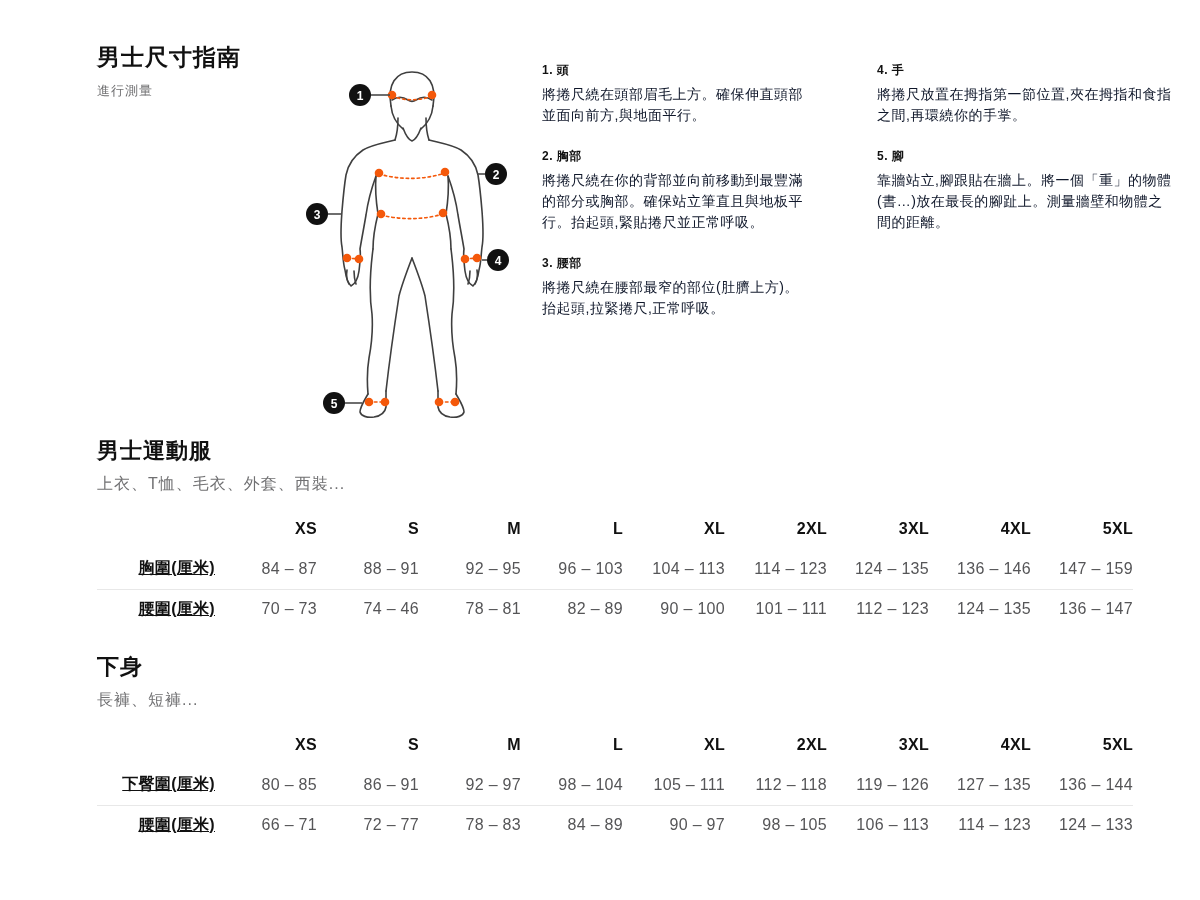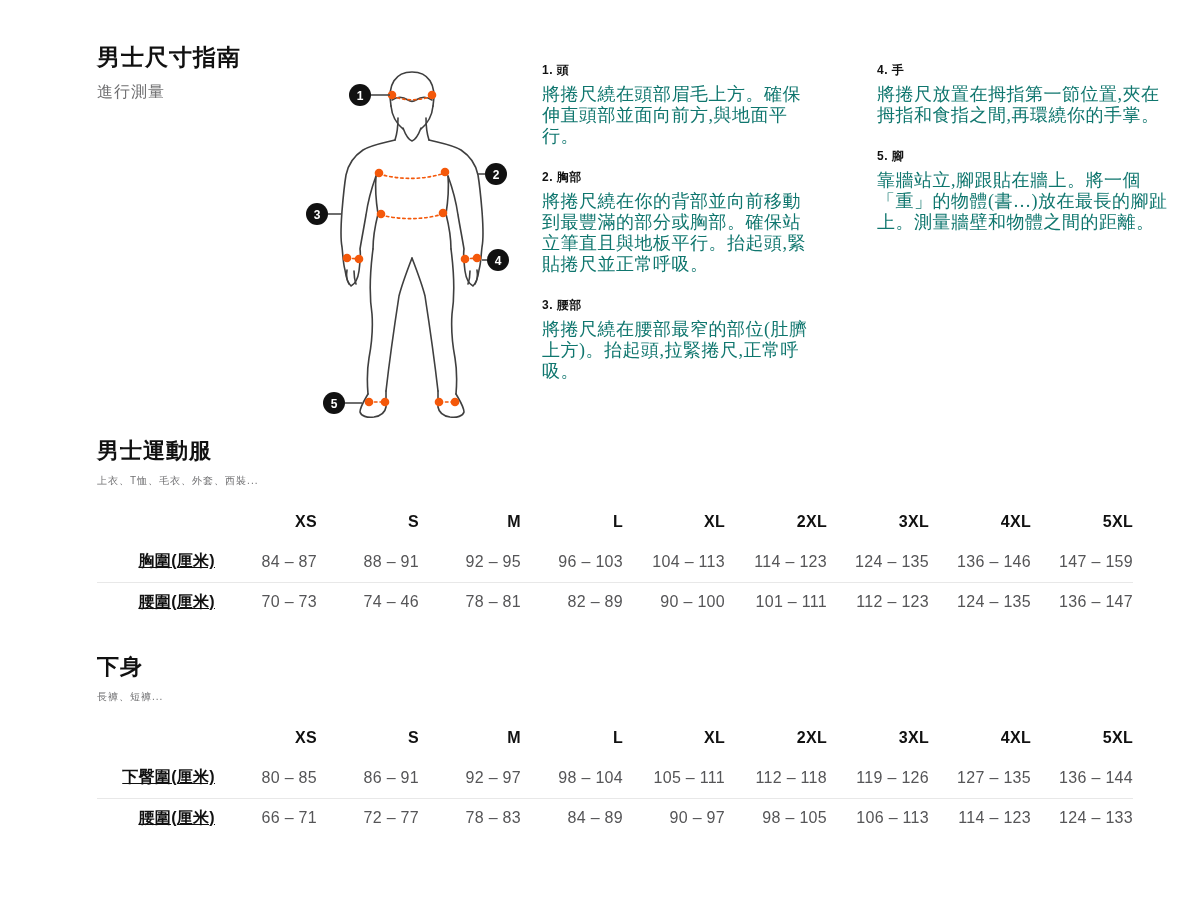--- a/index.html
+++ b/index.html
@@ -6,44 +6,44 @@
   html,body { background:#fff; }
   .page {
     position:relative; width:1200px; height:900px; background:#ffffff;
     font-family:"Liberation Sans","DejaVu Sans",sans-serif; color:#111111;
     overflow:hidden;
     margin-left:42px;
   }
   
   .hdr { position:absolute; left:55px; top:42px; }
   .hdr h1 { font-size:23px; font-weight:700; color:#111; letter-spacing:1px; }
-  .hdr p  { font-size:16px; color:#707072; margin-top:9px; letter-spacing:1px; }
+  .hdr p  { font-size:13px; color:#707072; margin-top:9px; letter-spacing:1px; }
 
   
   .figure { position:absolute; left:258px; top:58px; width:212px; height:372px; }
   .figure path.body { fill:none; stroke:#3f3f3f; stroke-width:1.6; stroke-linecap:round; stroke-linejoin:round; }
   .figure path.dash { fill:none; stroke:#f4580a; stroke-width:1.6; stroke-dasharray:2.5 3; stroke-linecap:round; }
   .figure circle.dot { fill:#f4580a; }
   .figure .leader { stroke:#4a4a4a; stroke-width:1.6; }
   .figure circle.badge { fill:#111111; }
   .figure text.badge-num { fill:#ffffff; font-size:12px; font-weight:700; text-anchor:middle; }
 
   
   .instr { position:absolute; top:62px; }
   .instr.c1 { left:500px; width:266px; }
   .instr.c2 { left:835px; width:300px; }
   .instr h3 { font-size:12px; font-weight:700; color:#111; margin-bottom:5px; letter-spacing:.5px; }
-  .instr p  { font-size:18px; line-height:21px; color:#0f766e; margin-bottom:22px; letter-spacing:.5px;font-family:Liberation Serif, serif; }
+  .instr p  { font-size:14px; line-height:21px; color:#0f172a; margin-bottom:22px; letter-spacing:.5px; }
 
   
   .size-sec { position:absolute; left:55px; }
   .size-sec.s1 { top:436px; }
   .size-sec.s2 { top:652px; }
   .size-sec h2 { font-size:22px; font-weight:700; color:#111; letter-spacing:1px; }
-  .size-sec .sub { font-size:10px; font-weight:500; color:#707072; margin-top:8px; letter-spacing:1px; }
+  .size-sec .sub { font-size:16px; font-weight:500; color:#707072; margin-top:8px; letter-spacing:1px; }
   table.sizes { border-collapse:collapse; table-layout:fixed; margin-top:14px; }
   table.sizes th, table.sizes td {
     text-align:right; font-size:16px; height:40px; padding:0; vertical-align:middle;
     white-space:nowrap; letter-spacing:.3px;
   }
   table.sizes thead th { font-weight:700; color:#111; width:102px; }
   table.sizes thead th.corner { width:118px; }
   table.sizes tbody th { font-weight:700; color:#111;text-decoration:underline; }
   table.sizes td { font-weight:400; color:#555557; }
   table.sizes tbody tr.divided th, table.sizes tbody tr.divided td { border-bottom:1px solid #e8e8e8; }

